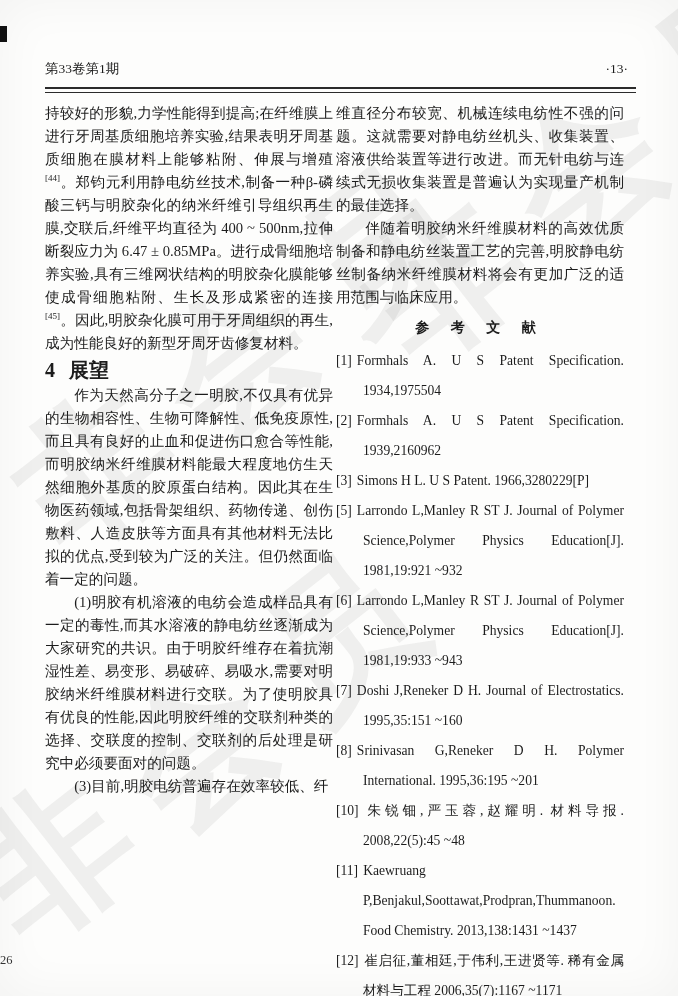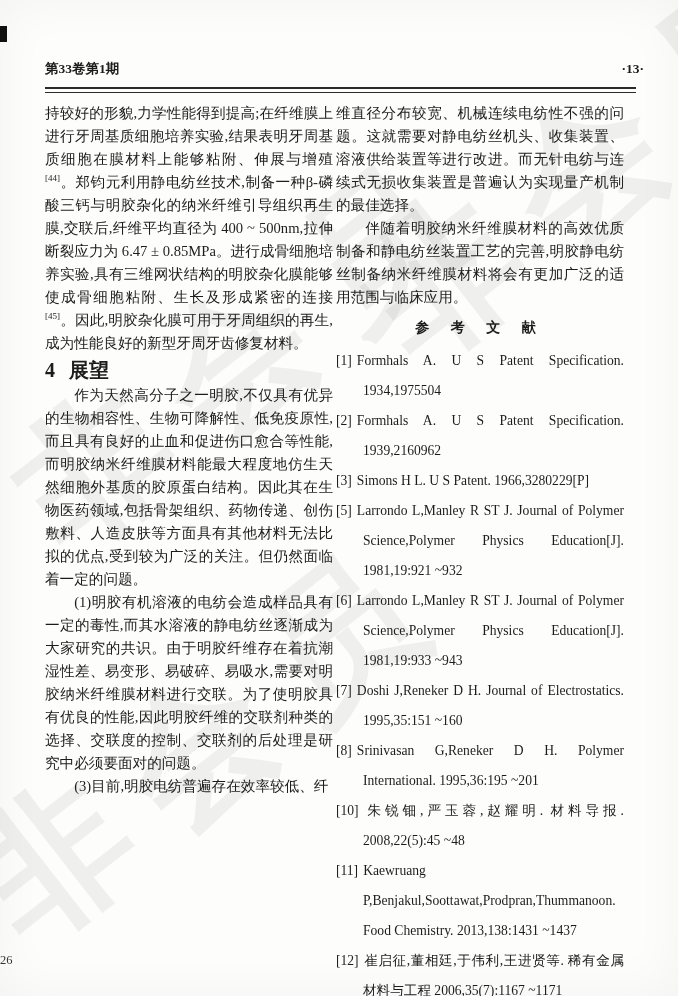--- a/index.html
+++ b/index.html
@@ -21,24 +21,23 @@
     color:rgba(60,60,60,0.07);
     transform:rotate(-38deg);
     white-space:nowrap;
     pointer-events:none;
     user-select:none;
   }
   .wm1{left:-20px;top:250px;}
   .wm2{left:330px;top:60px;}
   .wm3{left:-60px;top:640px;}
   .header-row{
-    position:absolute;top:60px;left:45px;right:34px;
+    position:absolute;top:60px;left:45px;right:50px;
     display:flex;justify-content:space-between;align-items:baseline;
     font-size:13.5px;
-    font-weight:bold;
   }
   .header-center{letter-spacing:0.5px;}
   .header-rule{
     position:absolute;top:87px;left:45px;right:42px;height:3px;
     border-top:2px solid #2b2b2b;border-bottom:1px solid #2b2b2b;
   }
   .columns{
     position:absolute;top:102px;left:45px;right:42px;
     display:flex;gap:3px;
   }

